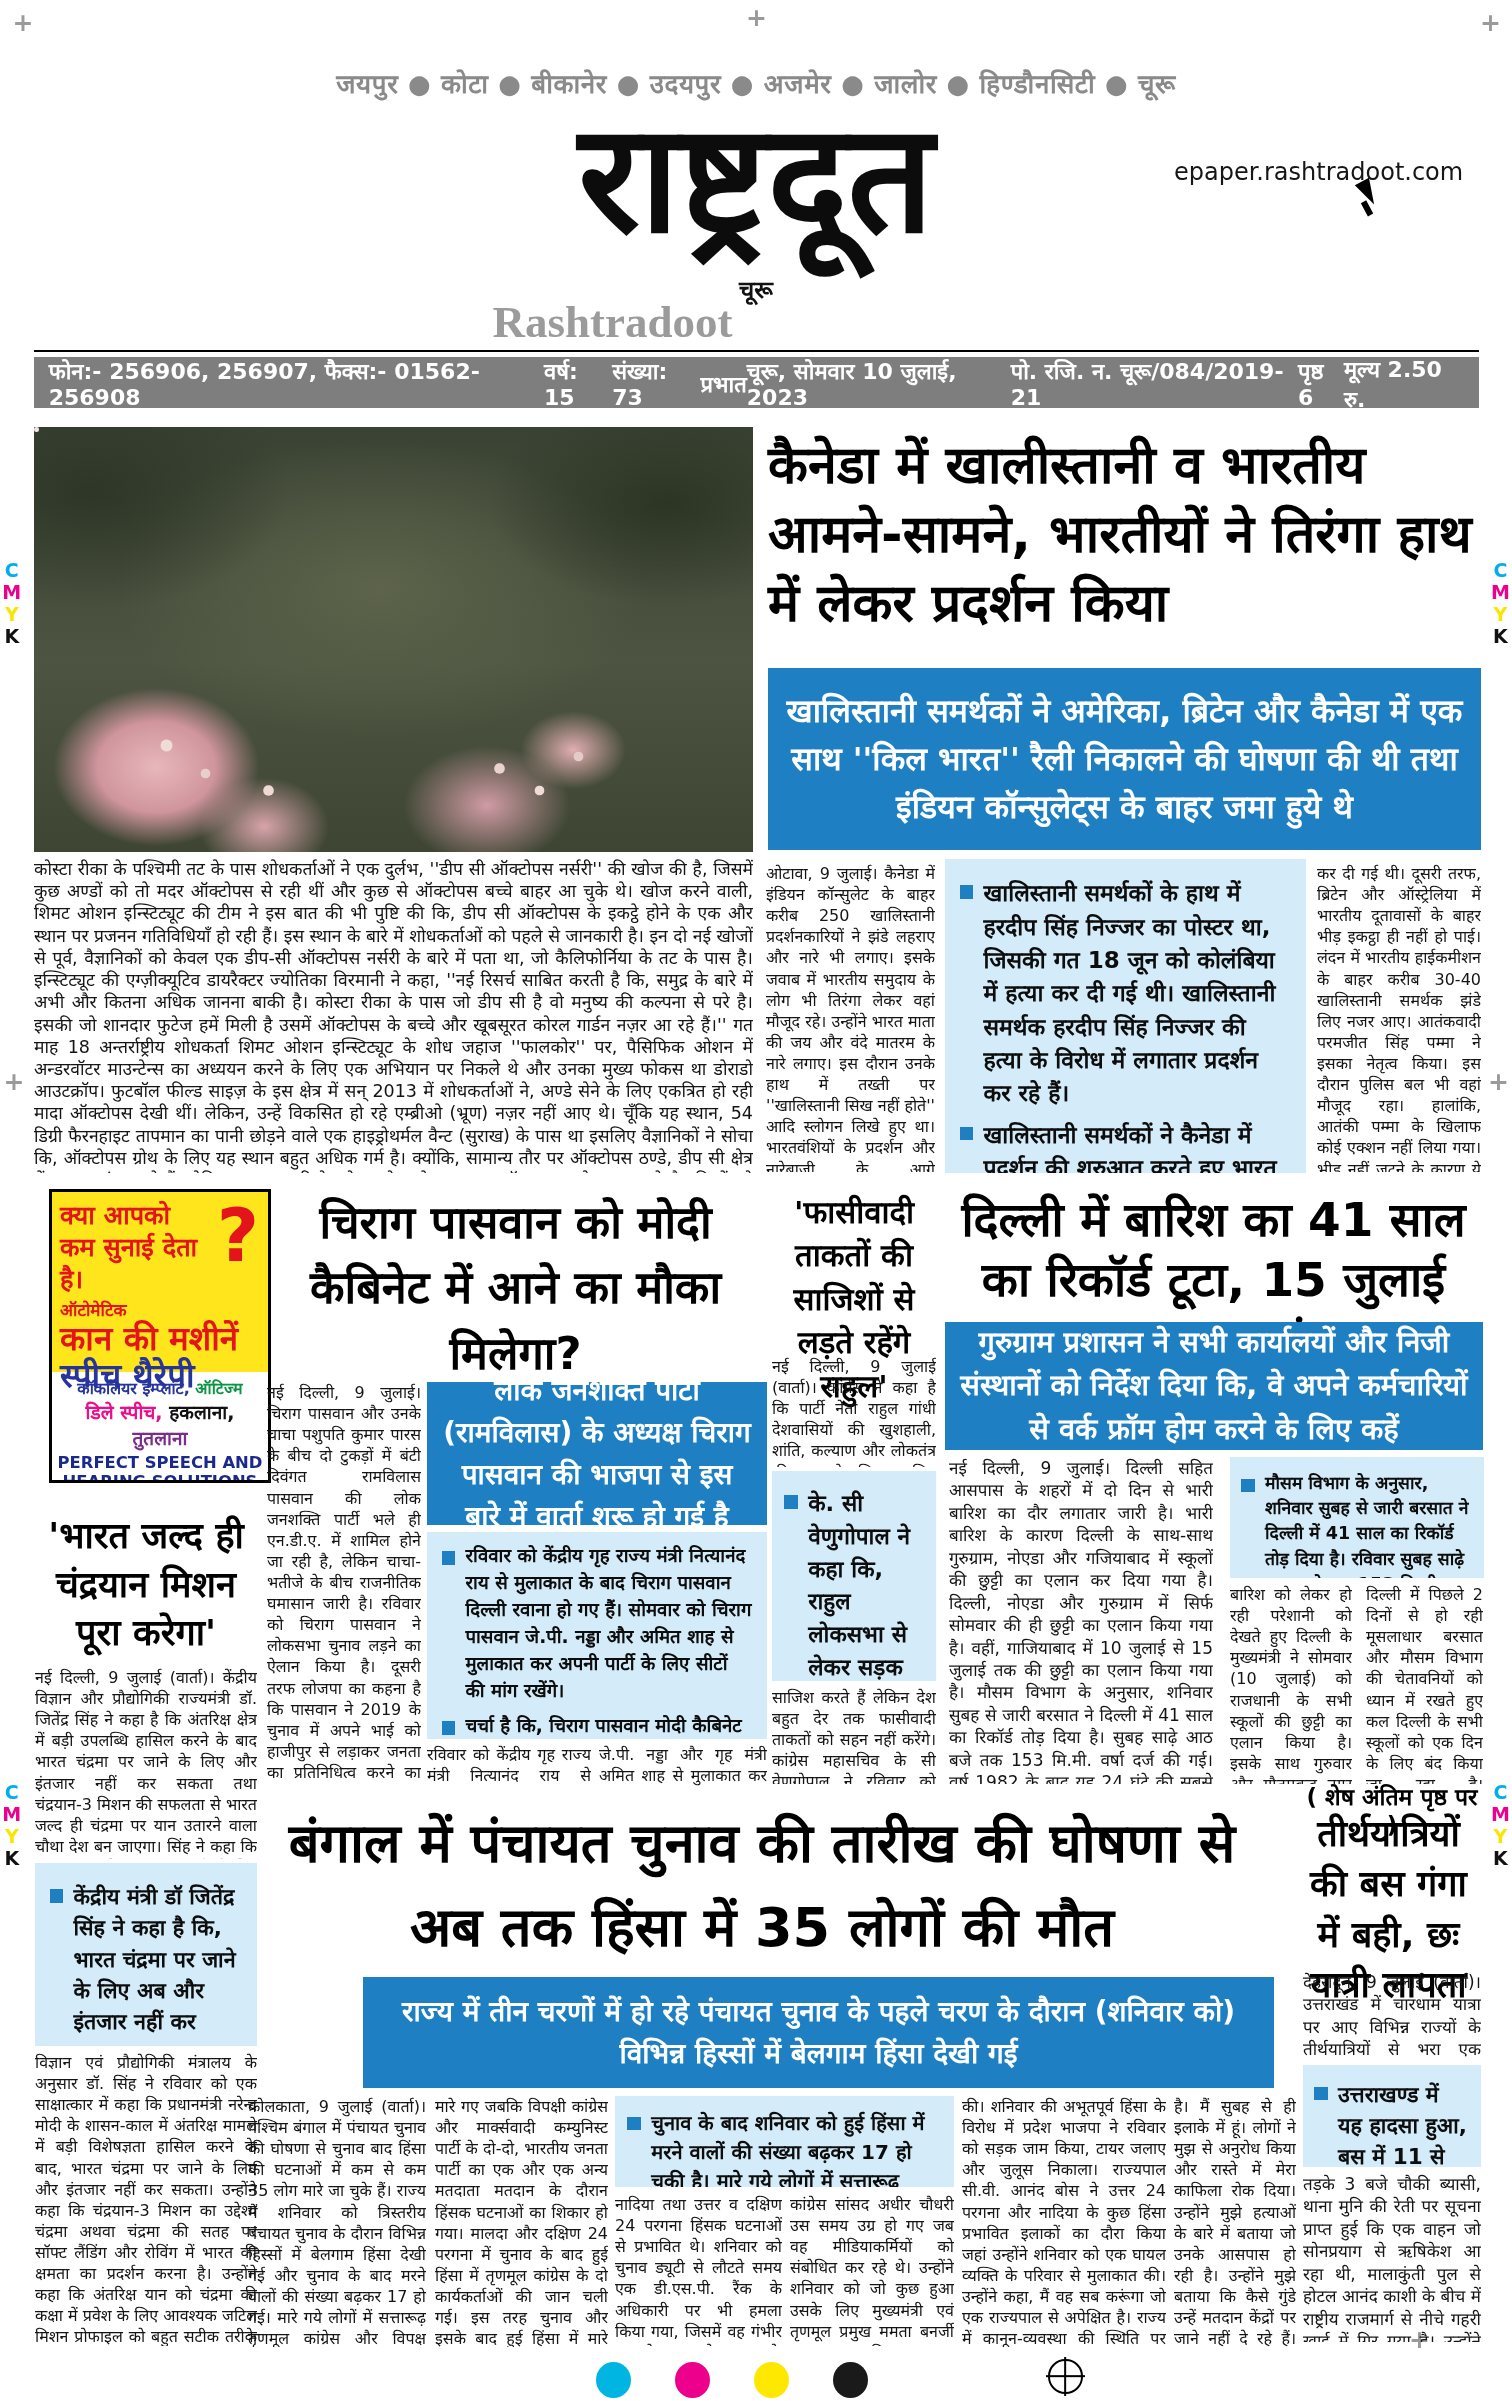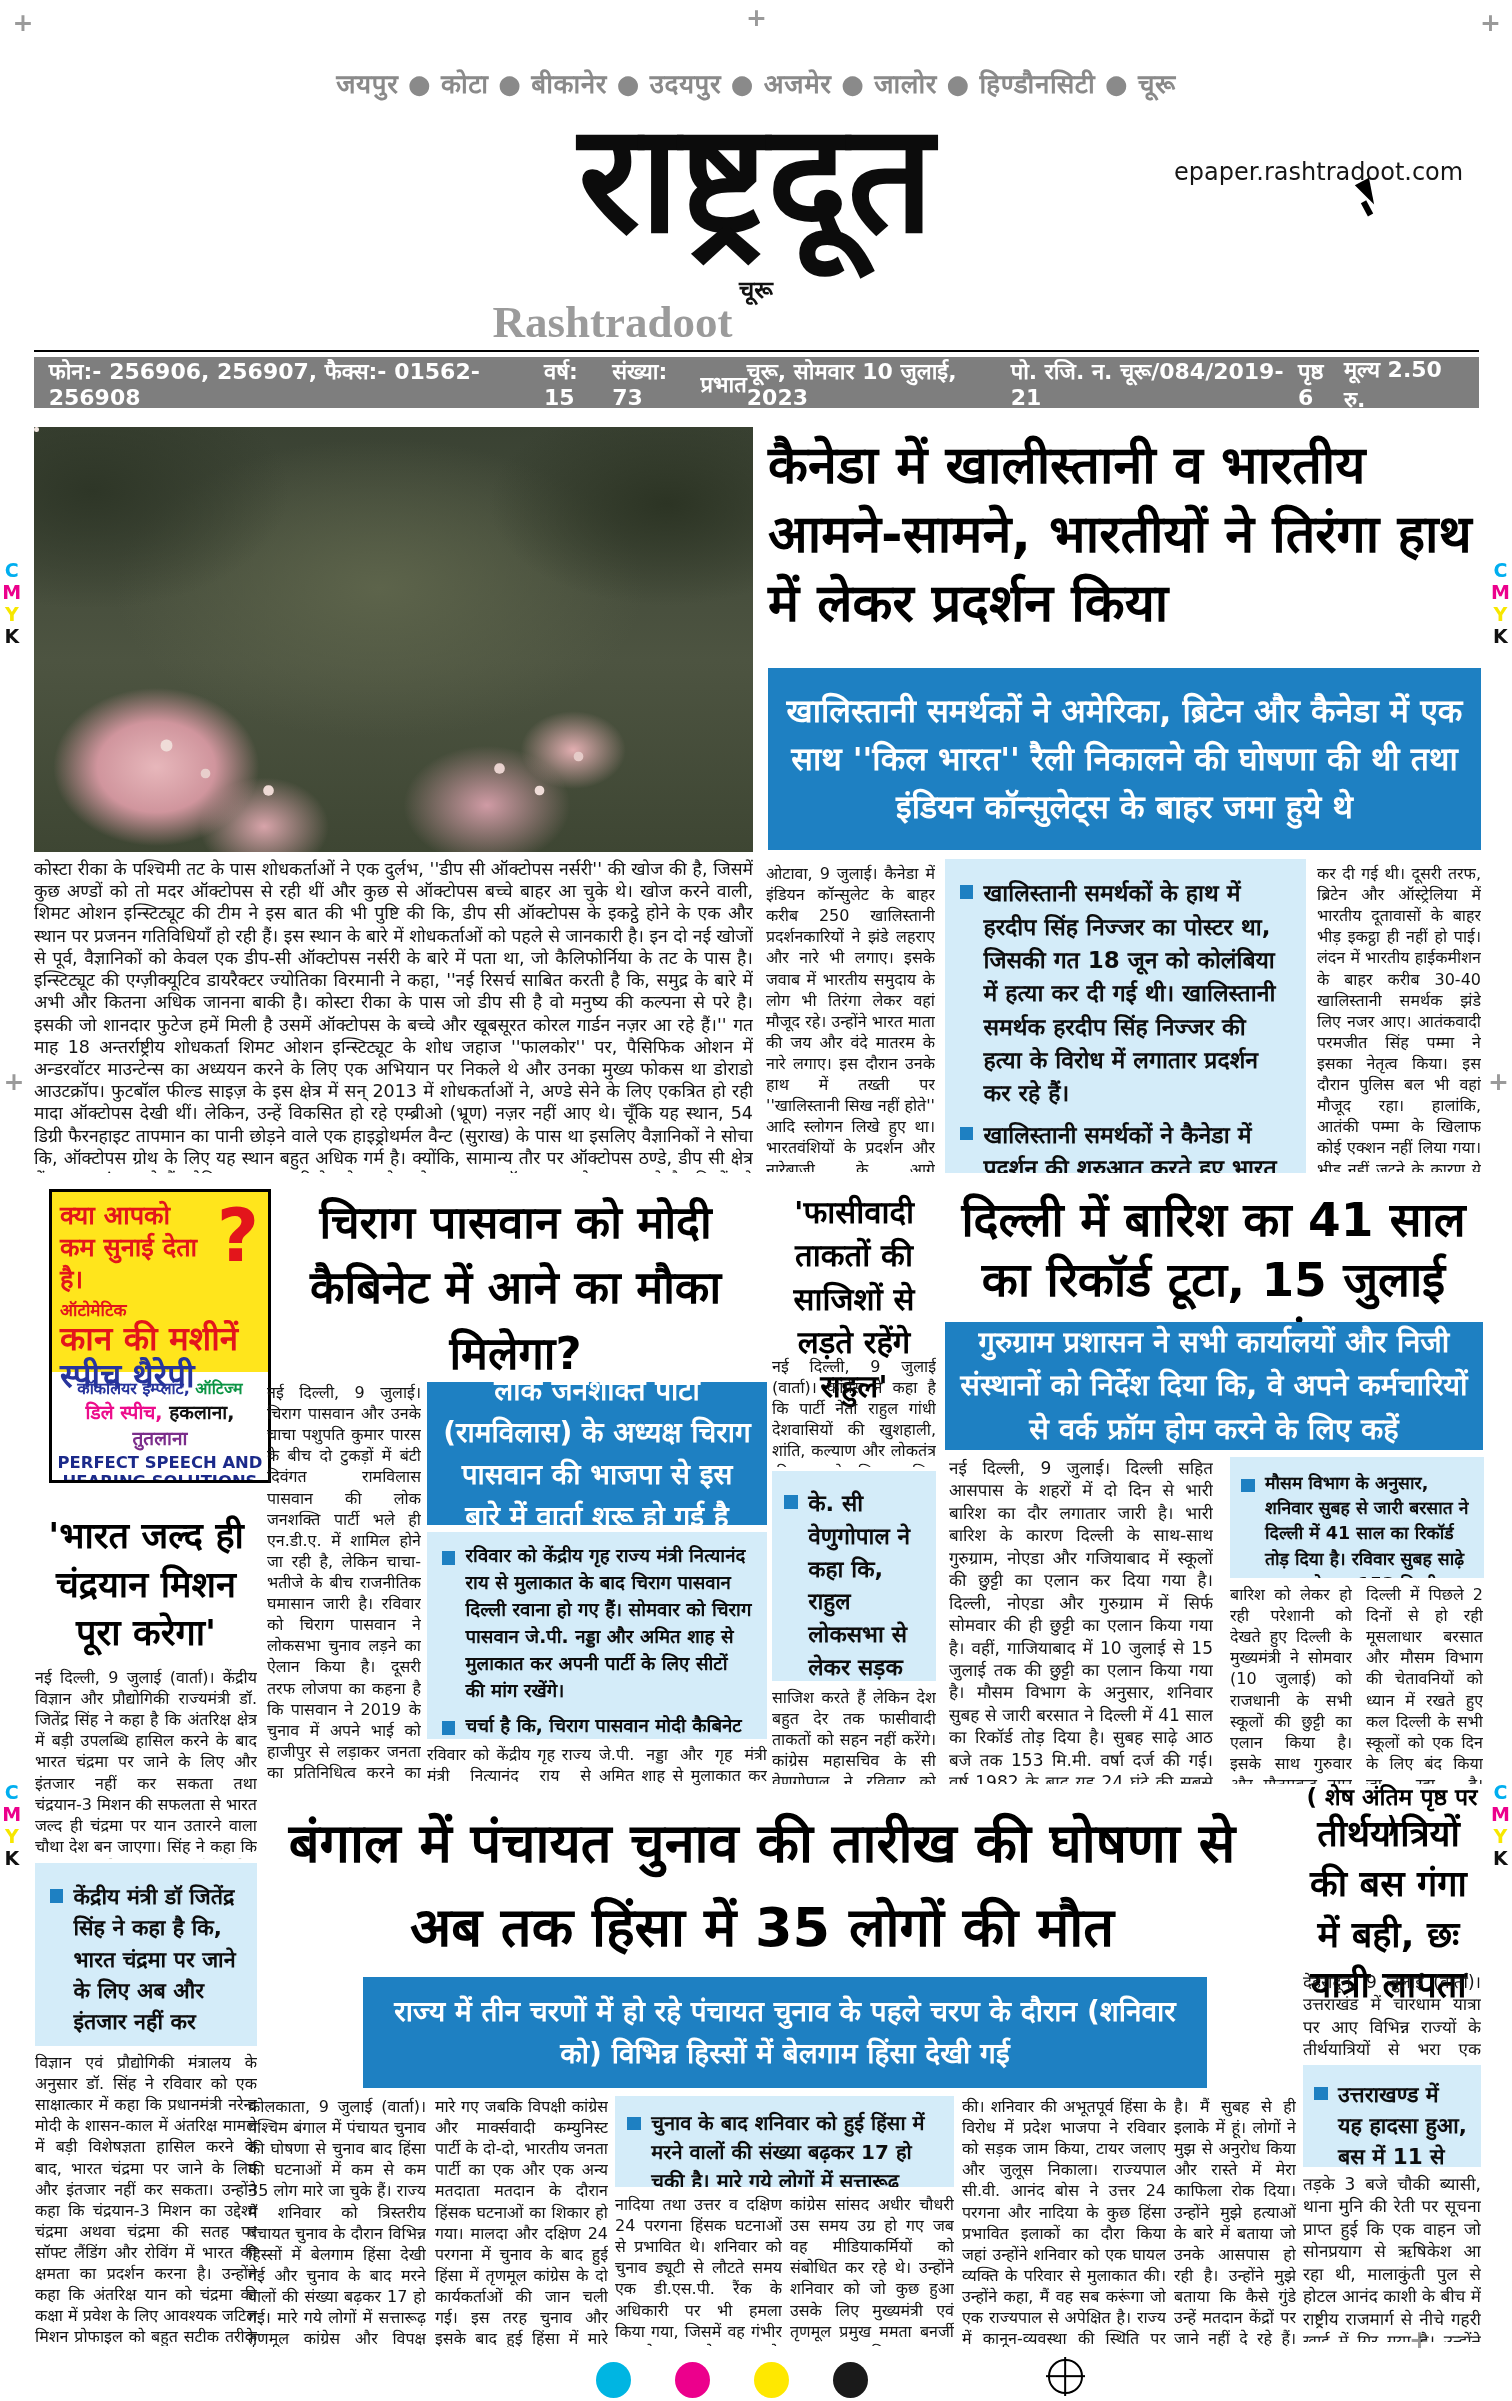--- a/index.html
+++ b/index.html
@@ -193,21 +193,21 @@
   <div class="lightbox" style="left:1230px;top:1457px;width:254px;height:121px;padding:5.6px 9px;">
     <div class="bi" style="font-size:17.5px;">
         <span class="sq"></span>
         <span>मौसम विभाग के अनुसार, शनिवार सुबह से जारी बरसात ने दिल्ली में 41 साल का रिकॉर्ड तोड़ दिया है। रविवार सुबह साढ़े आठ बजे तक 153 मि.मी. वर्षा दर्ज की गई है। वर्ष 1982 के बाद यह 24 घंटे की सबसे ज्यादा बरसात है। इससे पहले 1982 में 169.9 मि.मी. बारिश हुई थी।</span>
       </div>
   </div>
   <div class="col" style="left:1230px;top:1584px;width:122px;height:200px;">बारिश को लेकर हो रही परेशानी को देखते हुए दिल्ली के मुख्यमंत्री ने सोमवार (10 जुलाई) को राजधानी के सभी स्कूलों की छुट्टी का एलान किया है। इसके साथ गुरुवार और गौतमबुद्ध नगर (नोएडा) जिला प्रशासन ने भी स्कूलों का अवकाश घोषित कर दिया है। मुख्यमंत्री केजरीवाल ने सोमवार को यह आदेश दिया है। सी.एम. केजरीवाल ने ट्वीट करते हुए कहा,</div>
   <div class="col" style="left:1366px;top:1584px;width:117px;height:200px;">दिल्ली में पिछले 2 दिनों से हो रही मूसलाधार बरसात और मौसम विभाग की चेतावनियों को ध्यान में रखते हुए कल दिल्ली के सभी स्कूलों को एक दिन के लिए बंद किया जा रहा है। गौतमबुद्ध नगर के जिलाधिकारी ने भी भारी बारिश की चेतावनी को देखते हुए 10 जुलाई को 12वीं तक के स्कूल बंद करने के आदेश जारी किए हैं। इसके साथ ही गुरुग्राम जिला प्रशासन ने एक ( शेष अंतिम पृष्ठ पर )</div>
 
   <div class="hl ctr" style="left:248px;top:1802px;width:1028px;font-size:54px;line-height:1.55;">बंगाल में पंचायत चुनाव की तारीख की घोषणा से अब तक हिंसा में 35 लोगों की मौत</div>
-  <div class="bluebox" style="left:363px;top:1977px;width:844px;height:111px;font-size:28px;">राज्य में तीन चरणों में हो रहे पंचायत चुनाव के पहले चरण के दौरान (शनिवार को) विभिन्न हिस्सों में बेलगाम हिंसा देखी गई</div>
+  <div class="bluebox" style="left:363px;top:1977px;width:911px;height:111px;font-size:28px;">राज्य में तीन चरणों में हो रहे पंचायत चुनाव के पहले चरण के दौरान (शनिवार को) विभिन्न हिस्सों में बेलगाम हिंसा देखी गई</div>
   <div class="col" style="left:248px;top:2096px;width:178px;height:251px;">कोलकाता, 9 जुलाई (वार्ता)। पश्चिम बंगाल में पंचायत चुनाव की घोषणा से चुनाव बाद हिंसा की घटनाओं में कम से कम 35 लोग मारे जा चुके हैं। राज्य में शनिवार को त्रिस्तरीय पंचायत चुनाव के दौरान विभिन्न हिस्सों में बेलगाम हिंसा देखी गई और चुनाव के बाद मरने वालों की संख्या बढ़कर 17 हो गई। मारे गये लोगों में सत्तारूढ़ तृणमूल कांग्रेस और विपक्ष दोनों के प्रति निष्ठा रखने वाले कार्यकर्ता शामिल हैं। एक उम्मीदवार सहित तृणमूल कांग्रेस के सबसे अधिक नौ कार्यकर्ता</div>
   <div class="col" style="left:435px;top:2096px;width:173px;height:251px;">मारे गए जबकि विपक्षी कांग्रेस और मार्क्सवादी कम्युनिस्ट पार्टी के दो-दो, भारतीय जनता पार्टी का एक और एक अन्य मतदाता मतदान के दौरान हिंसक घटनाओं का शिकार हो गया। मालदा और दक्षिण 24 परगना में चुनाव के बाद हुई हिंसा में तृणमूल कांग्रेस के दो कार्यकर्ताओं की जान चली गई। इस तरह चुनाव और इसके बाद हुई हिंसा में मारे गये तृणमूल कार्यकर्ताओं की संख्या बढ़कर 11 हो गयी। मुर्शिदाबाद जिला चुनावी हिंसा का केंद्र रहा। इसके अलावा मालदा, उत्तर दिनाजपुर और कूच बिहार के अलावा</div>
   <div class="lightbox" style="left:615px;top:2096px;width:339px;height:91px;padding:4.5px 10.2px;">
     <div class="bi" style="font-size:20px;">
         <span class="sq"></span>
         <span>चुनाव के बाद शनिवार को हुई हिंसा में मरने वालों की संख्या बढ़कर 17 हो चुकी है। मारे गये लोगों में सत्तारूढ़ तृणमूल कांग्रेस और विपक्ष दोनों के प्रति निष्ठा रखने वाले कई कार्यकर्ता शामिल हैं।</span>
       </div>
   </div>
   <div class="col" style="left:615px;top:2194px;width:167px;height:152px;">नादिया तथा उत्तर व दक्षिण 24 परगना हिंसक घटनाओं से प्रभावित थे। शनिवार को चुनाव ड्यूटी से लौटते समय एक डी.एस.पी. रैंक के अधिकारी पर भी हमला किया गया, जिसमें वह गंभीर रूप से घायल हो गए। इसके साथ ही पंचायत चुनाव की तारीख घोषित होने के बाद से मारे गए लोगों की कुल संख्या 35 हो गई है।</div>
   <div class="col" style="left:790px;top:2194px;width:164px;height:152px;">कांग्रेस सांसद अधीर चौधरी उस समय उग्र हो गए जब वह मीडियाकर्मियों को संबोधित कर रहे थे। उन्होंने शनिवार को जो कुछ हुआ उसके लिए मुख्यमंत्री एवं तृणमूल प्रमुख ममता बनर्जी पर जमकर निशाना साधा और हिंसा पर अंकुश लगाने में विफल रहने के लिए राज्य चुनाव आयुक्त राजीव सिन्हा की जमकर आलोचना</div>

